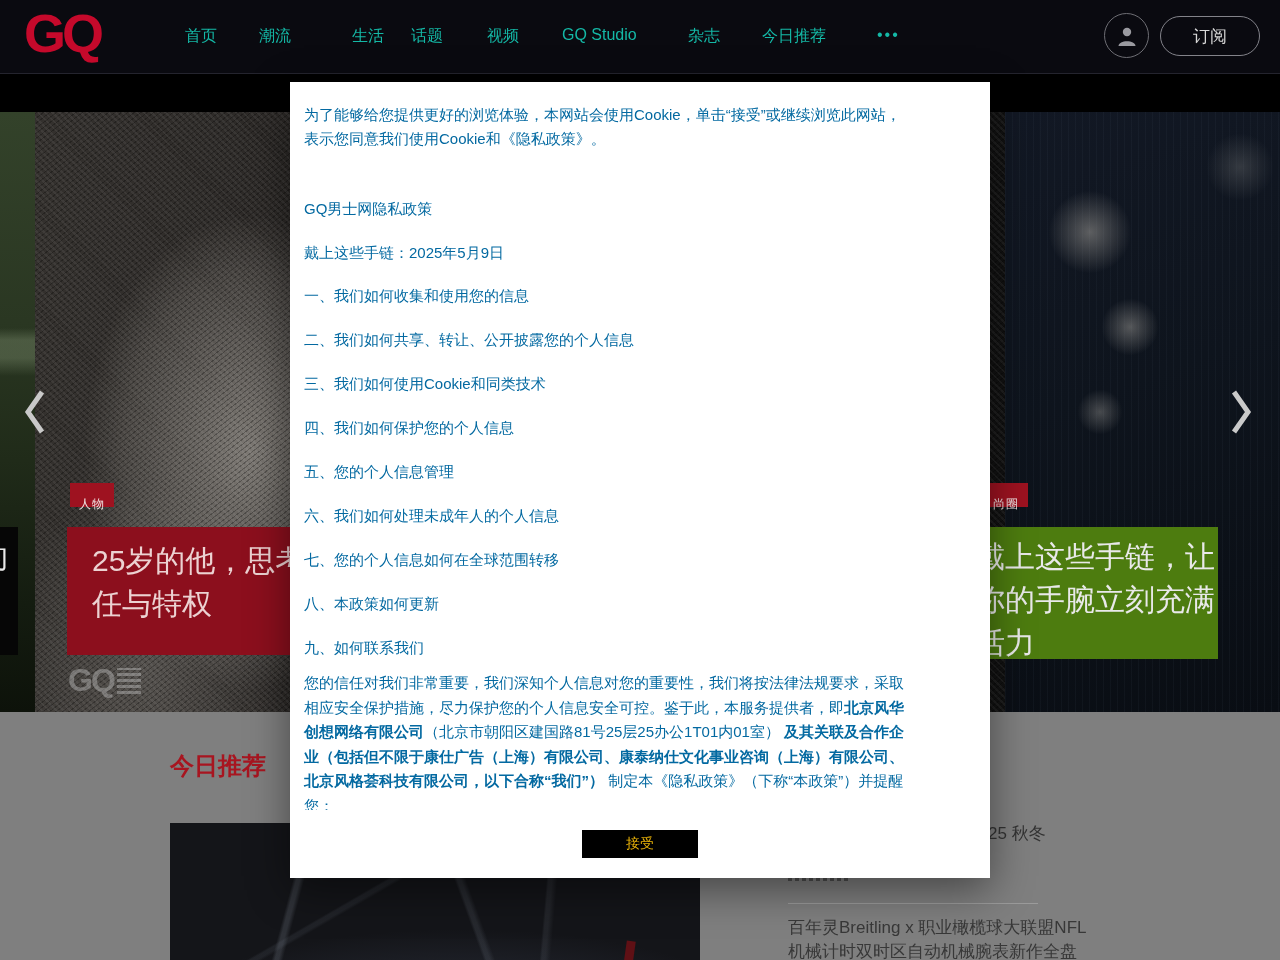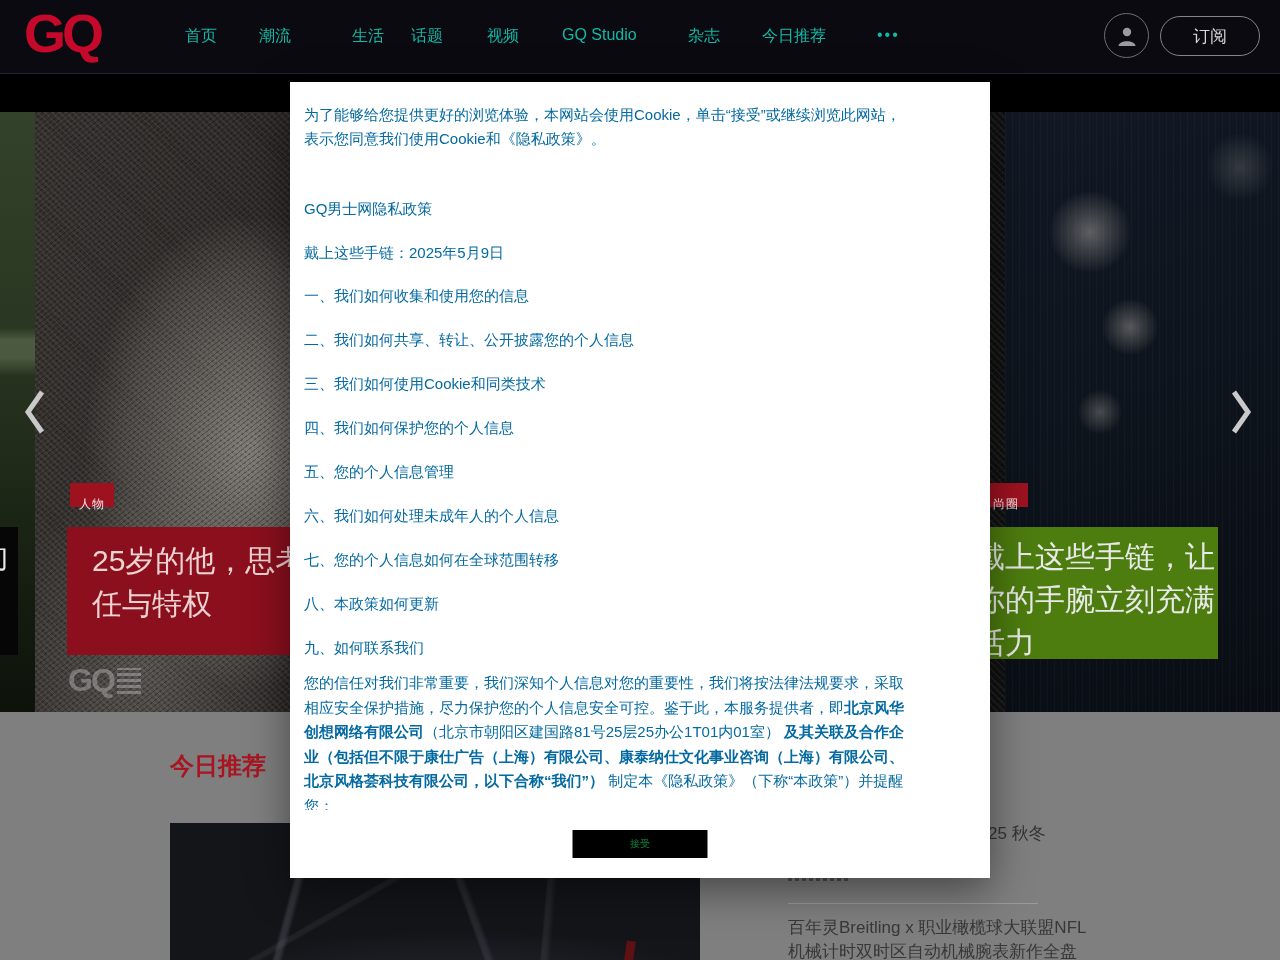--- a/index.html
+++ b/index.html
@@ -98,21 +98,21 @@
   .modal { position:absolute; left:290px; top:82px; width:700px; height:796px; background:#fff;
     box-shadow:0 12px 40px rgba(0,0,0,.45); z-index:10; }
   .modal .scroll { height:728px; overflow:hidden; padding:21px 14px 0; color:#0369a1; }
   .m-intro { font-size:15px; line-height:24px; white-space:pre-wrap; }
   .m-h { margin-top:47px; font-size:15px; line-height:21px; }
   .m-date { margin-top:23px; font-size:15px; line-height:21px; }
   .m-toc { margin-top:11px; font-size:15px; line-height:44px; white-space:pre-line; }
   .m-closing { margin-top:1px; font-size:15px; line-height:24.5px; white-space:pre-wrap; }
   .m-closing b { font-weight:bold; }
   .accept-btn { position:absolute; left:50%; bottom:20px; transform:translateX(-50%);
-    width:135px; height:28px; background:#000; color:#15803d; font-size:10px; border:none;
+    width:116px; height:28px; background:#000; color:#eab308; font-size:14px; border:none;
     cursor:pointer; font-family:inherit; }
 </style>
 </head>
 <body>
 
 <div class="page">
 
   <header class="topnav">
     <div class="gq-logo">GQ</div>
     <a class="ni" style="left:185px">首页</a>

